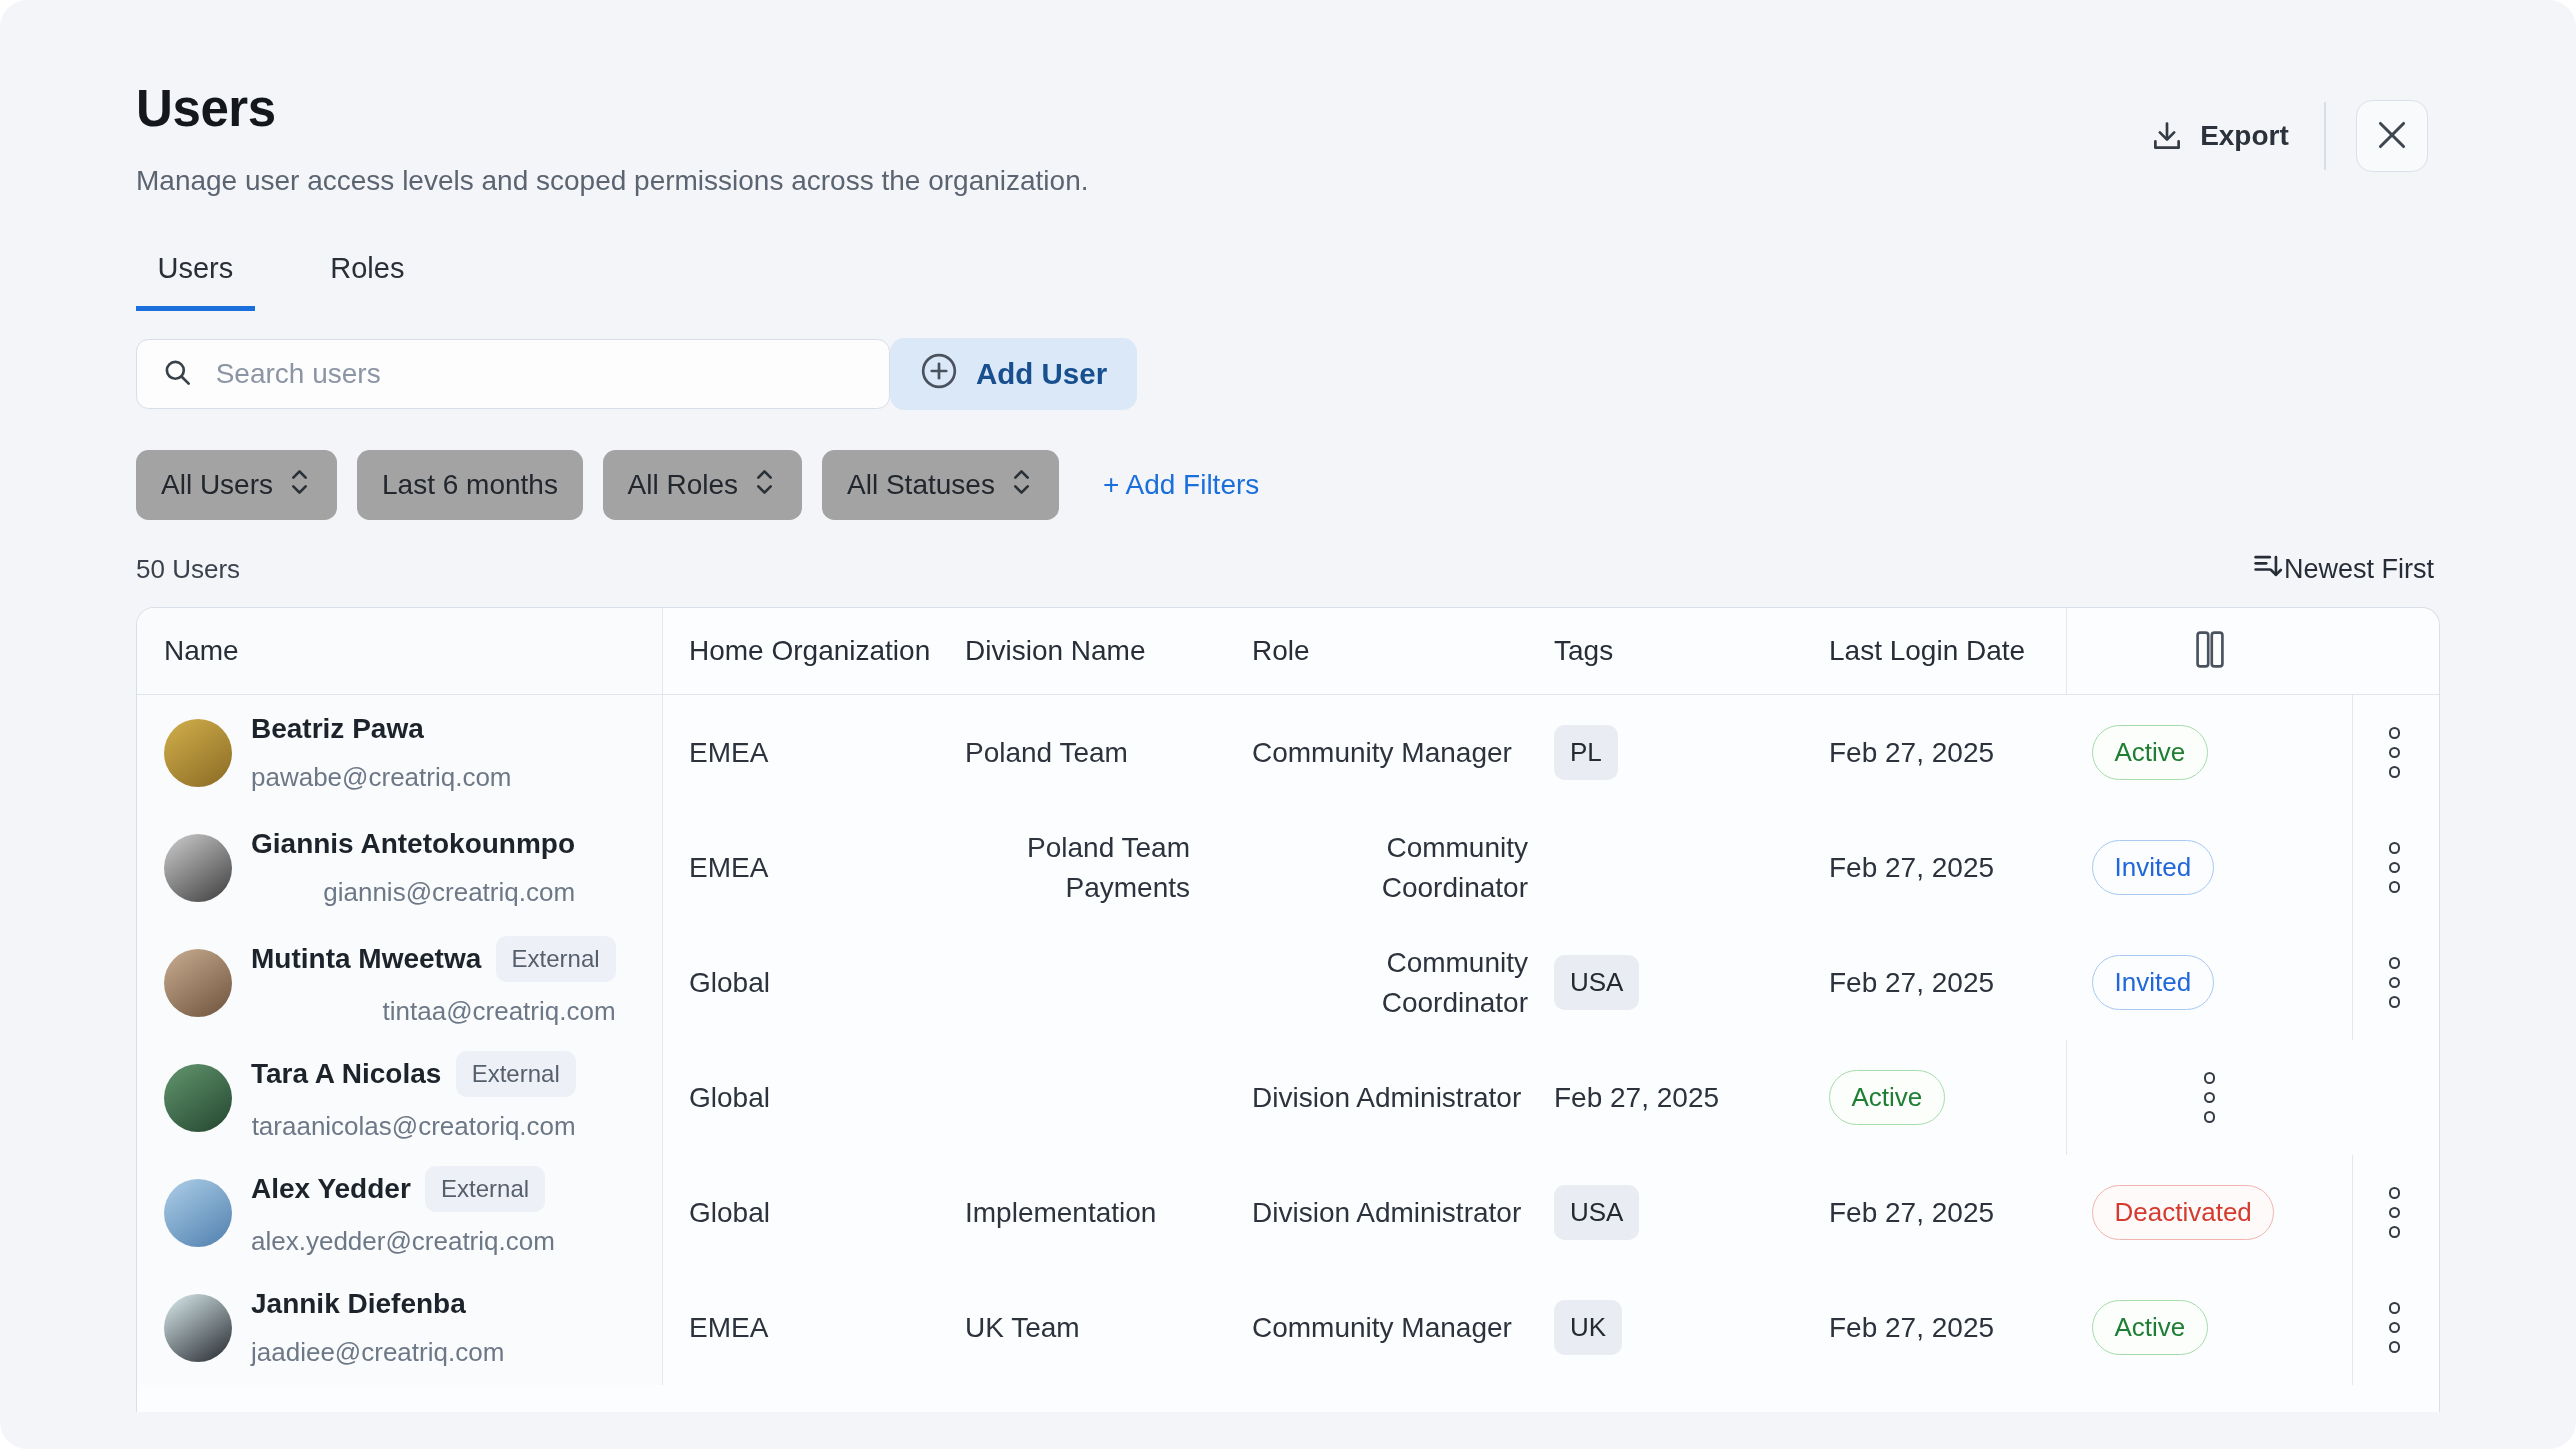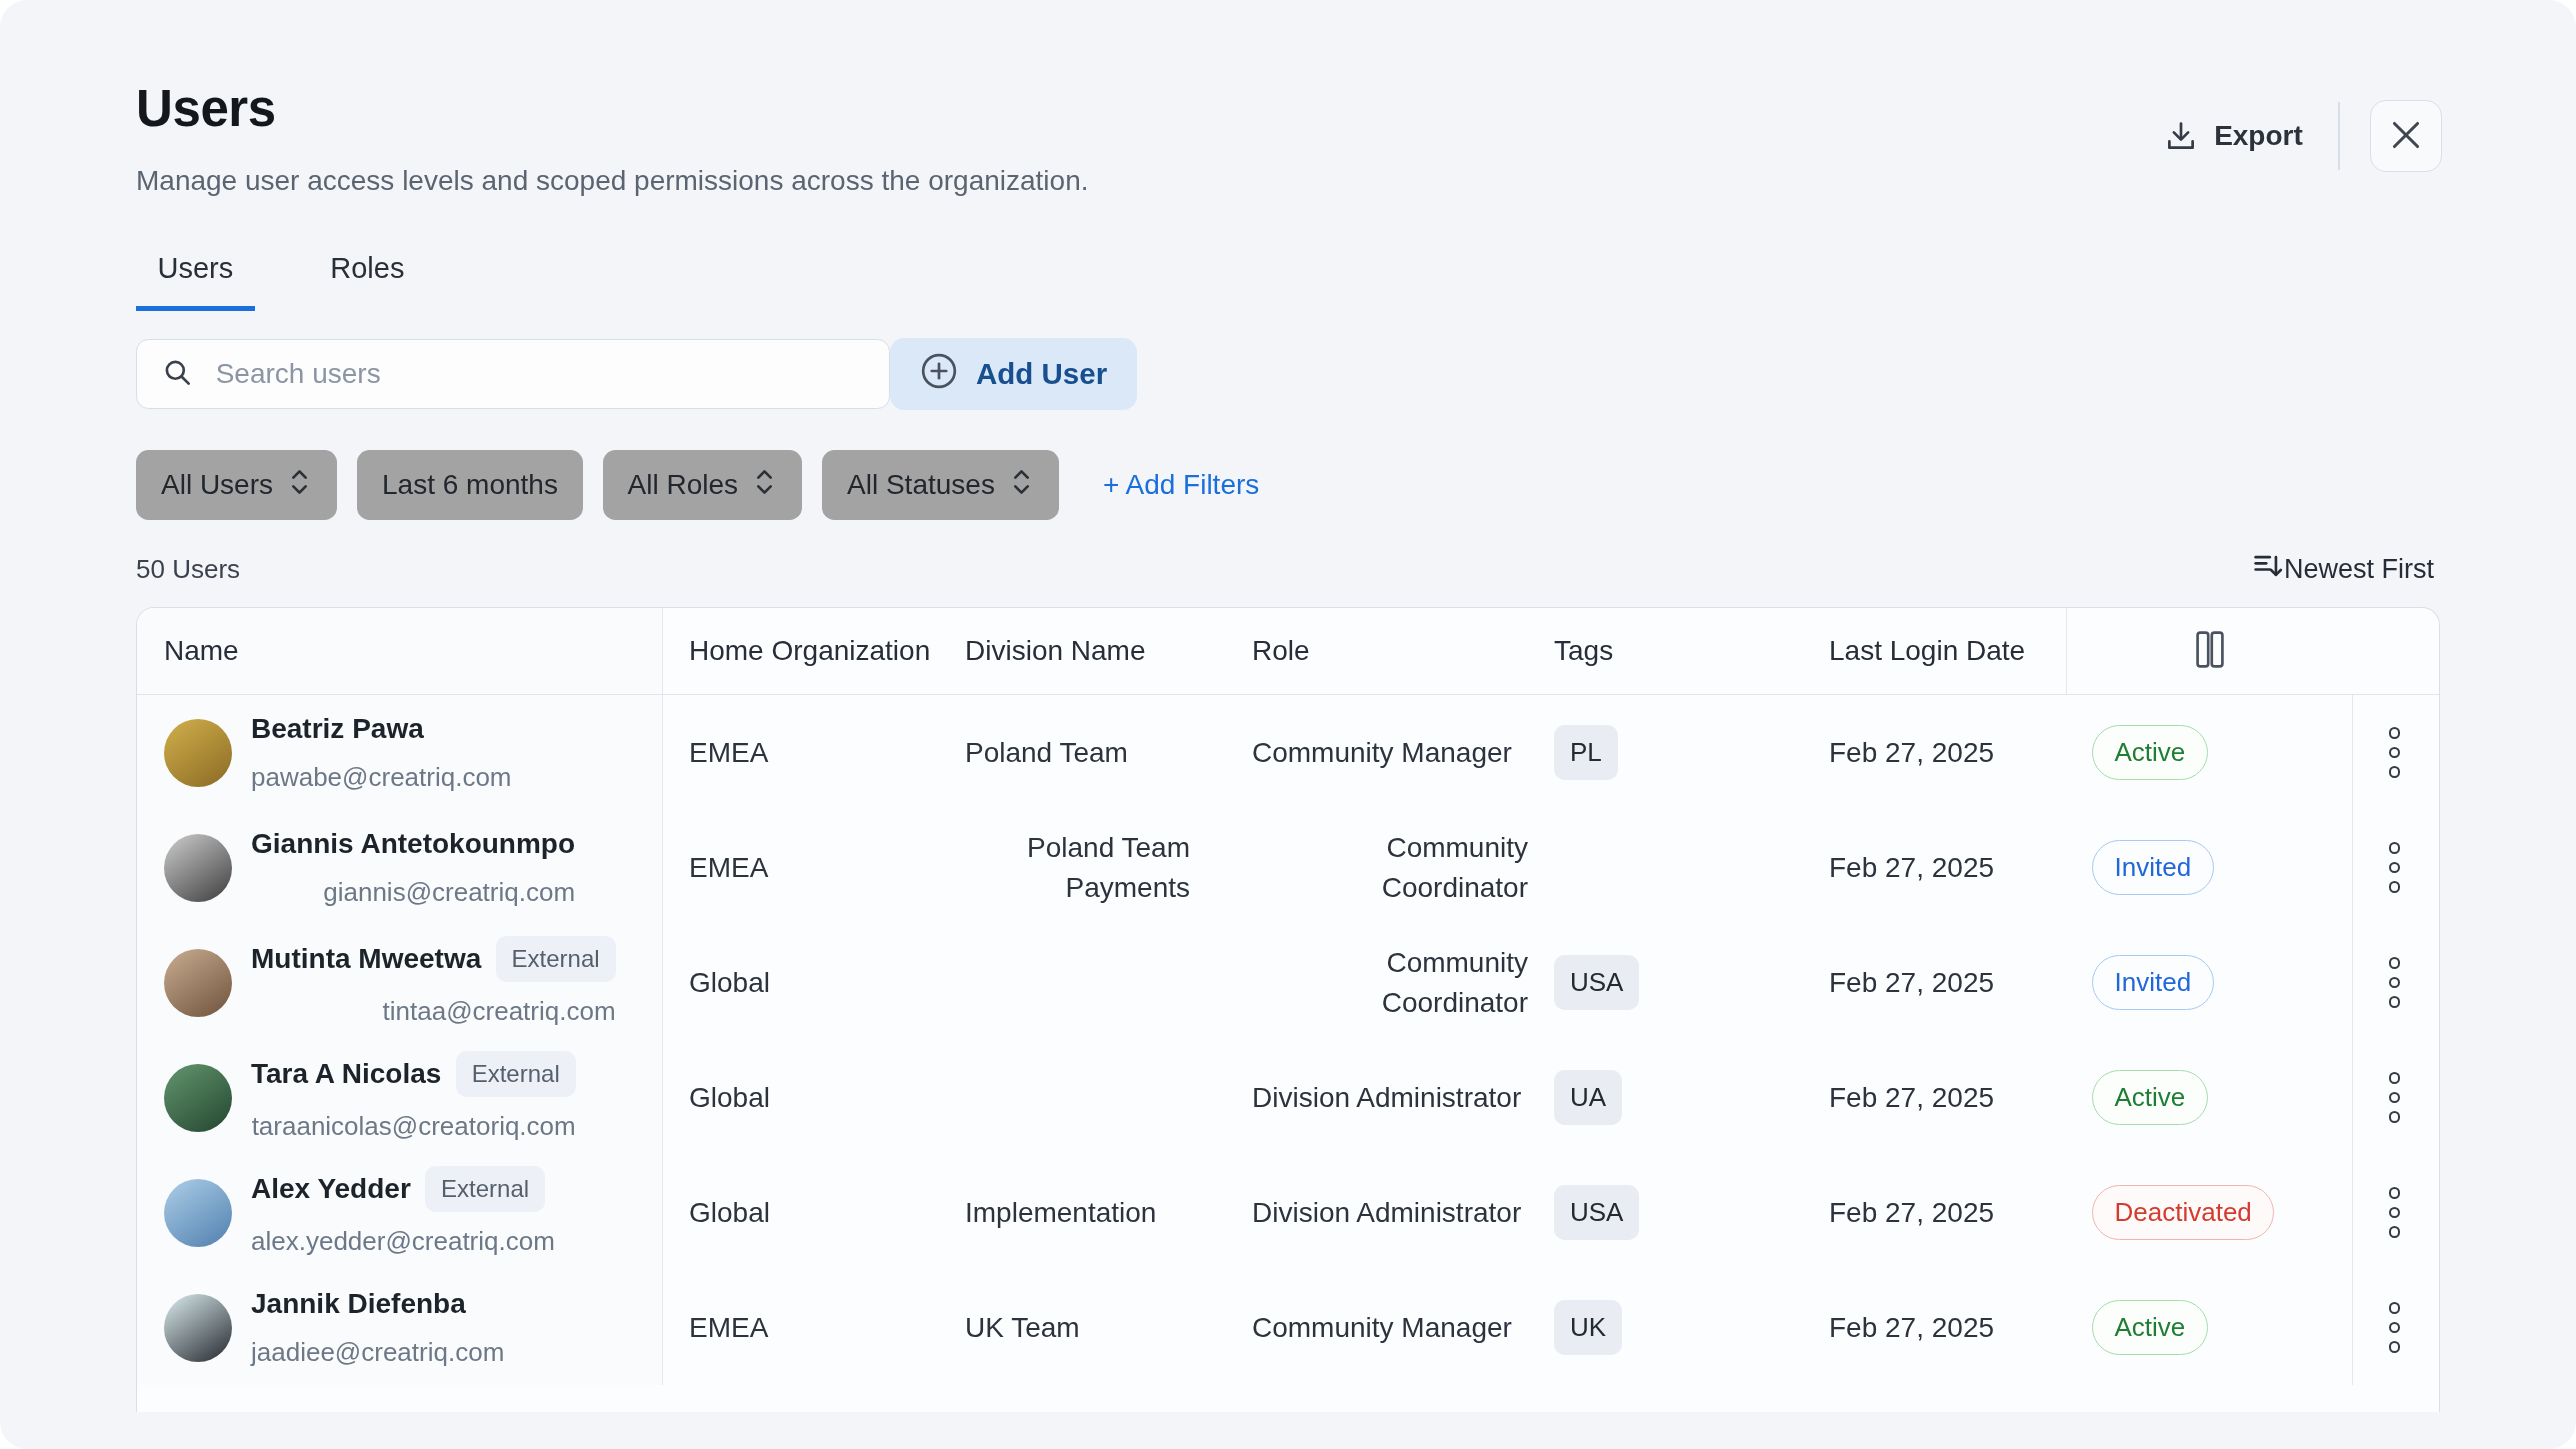--- a/index.html
+++ b/index.html
@@ -6,21 +6,21 @@
   *{box-sizing:border-box;}
   .app{
     position:relative;width:2576px;height:1449px;
     background:#f4f5f8;border-radius:27px;overflow:hidden;
     font-family:"Liberation Sans", sans-serif;color:#2b323c;
   }
   
   .page-header{padding:82px 136px 0 136px;}
   .page-title{font-size:51px;font-weight:800;color:#14171c;letter-spacing:-0.4px;line-height:1.05;}
   .page-subtitle{margin-top:29px;font-size:28px;color:#5b6572;}
-  .header-actions{position:absolute;top:100px;right:134px;display:flex;align-items:center;gap:30px;}
+  .header-actions{position:absolute;top:100px;right:148px;display:flex;align-items:center;gap:30px;}
   .export-btn{display:flex;align-items:center;gap:16px;background:none;border:none;cursor:pointer;
     font-family:inherit;font-size:28px;font-weight:700;color:#2b323c;padding:9px 5.4px;}
   .export-btn svg{display:block;}
   .header-divider{width:1.8px;height:68px;background:#d8dee6;}
   .close-btn{width:72px;height:72px;border:1.8px solid #d9e0e9;border-radius:16px;background:#f8fafc;
     display:flex;align-items:center;justify-content:center;cursor:pointer;}
   
   .tabs{display:flex;gap:54px;padding:0 136px;margin-top:55px;}
   .tab{font-size:29px;color:#2a2f37;padding:0 21.5px 21.5px 21.5px;cursor:pointer;border-bottom:5.4px solid transparent;}
   .tab.active{border-bottom-color:#1a6fdd;}
@@ -305,23 +305,20 @@
             <span class="user-name">Tara A Nicolas</span>
             <span class="external-badge">External</span>
           </div>
           <span class="user-email">taraanicolas@creatoriq.com</span>
         </div>
       </div>
     </div>
     <div class="cell">Global</div>
     <div class="cell" style="padding-right:36px;"></div>
     <div class="cell">Division Administrator</div>
-    <div class="cell">
-      <span class="tag-pill">UA</span>
-    </div>
     <div class="cell">Feb 27, 2025</div>
     <div class="cell">
       <span class="status-pill st-active">Active</span>
     </div>
     <div class="cell cell-actions">
       <button class="kebab">
         <span></span>
         <span></span>
         <span></span>
       </button>

